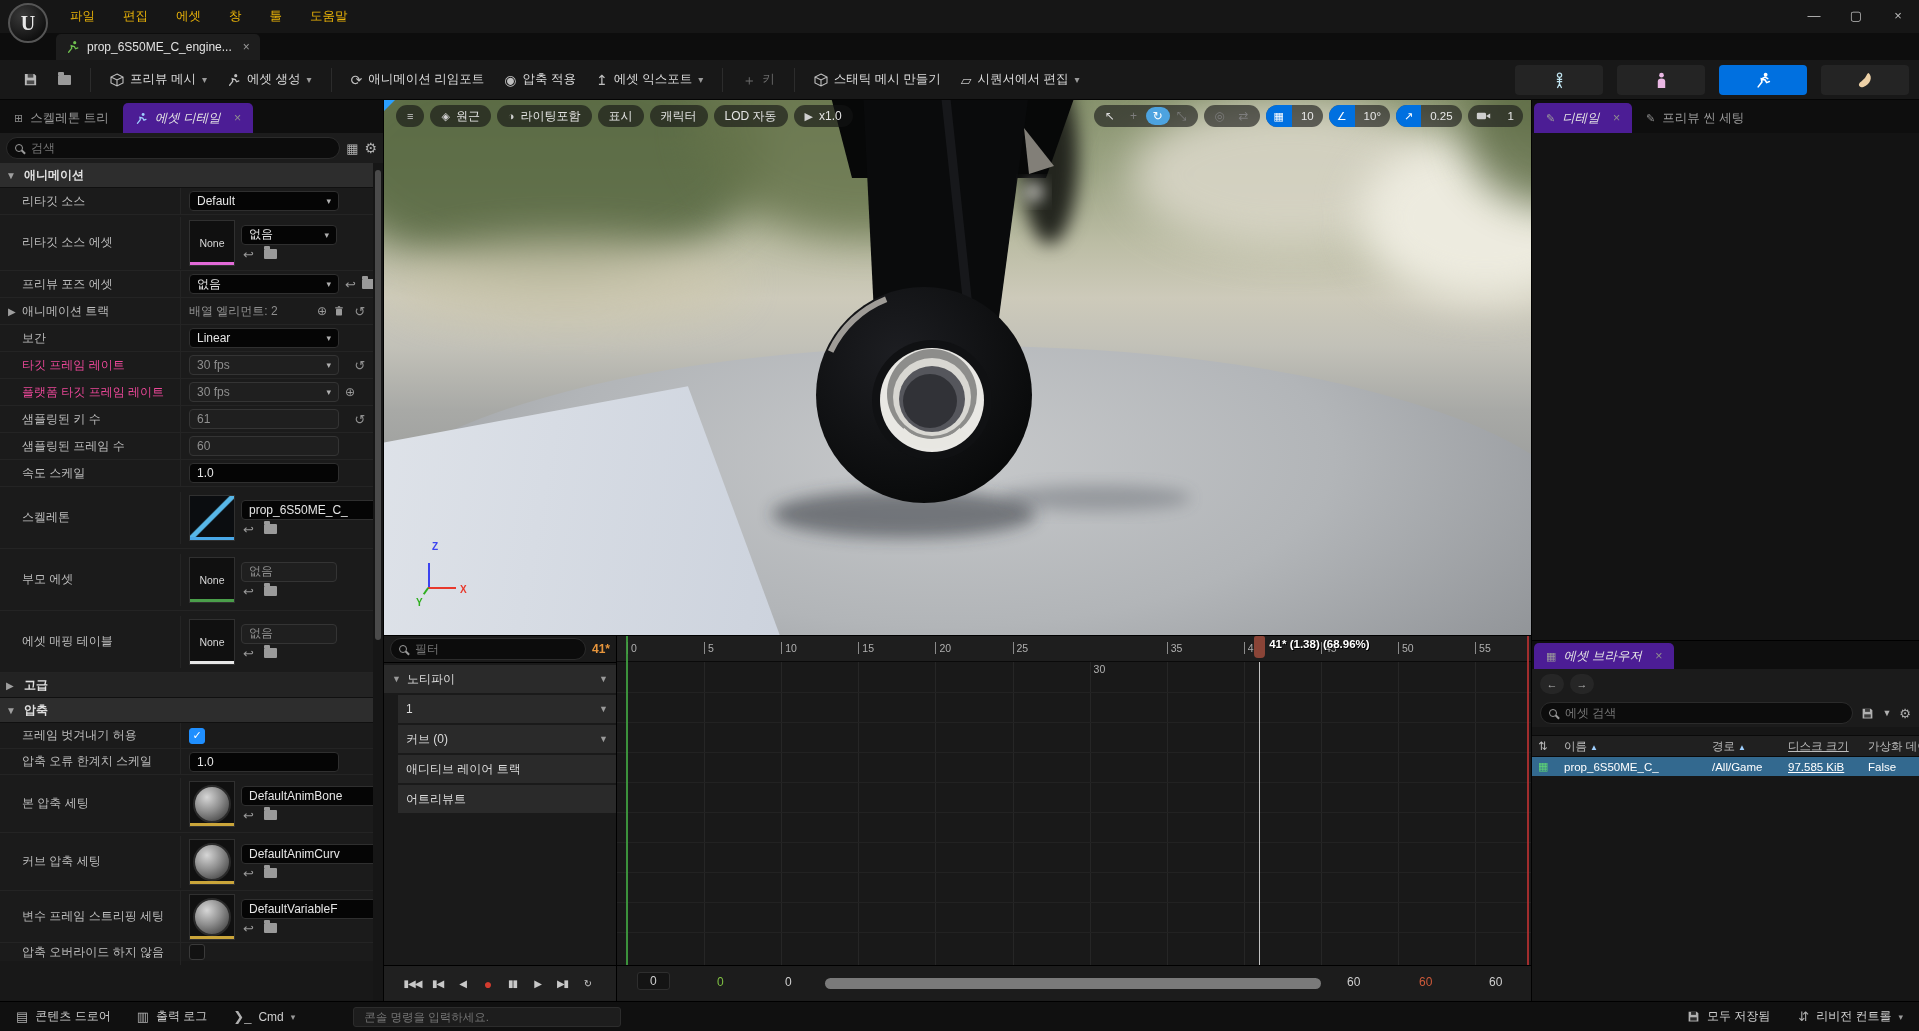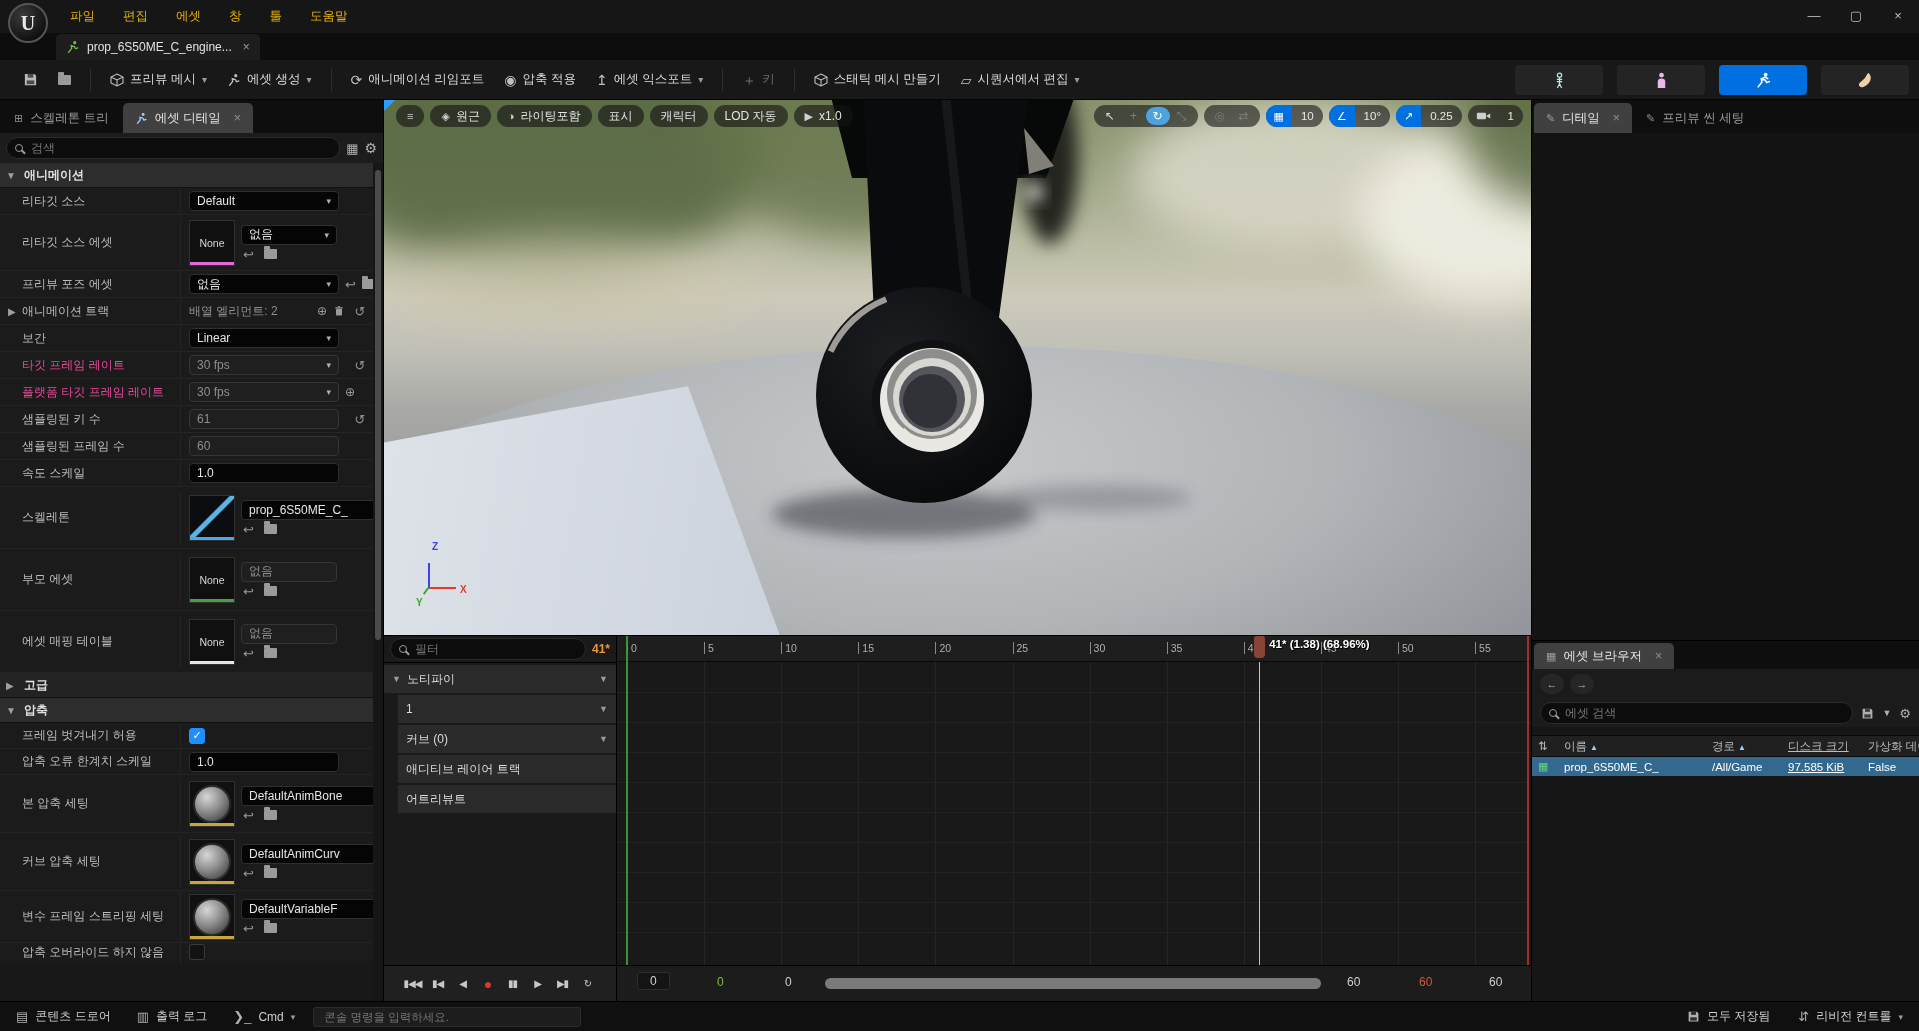--- a/index.html
+++ b/index.html
@@ -30,21 +30,21 @@
 
   
   .main{position:absolute;left:0;top:100px;right:0;bottom:30px;}
   .left-panel{position:absolute;left:0;top:0;bottom:0;width:384px;background:#161616;border-right:1px solid #020202;}
   .center{position:absolute;left:384px;top:0;bottom:0;width:1147px;}
   .right-panel{position:absolute;left:1531px;top:0;right:0;bottom:0;background:#141414;border-left:1px solid #020202;}
 
   
   .ptabs{height:33px;background:#0e0e0e;display:flex;align-items:flex-end;padding-left:2px;gap:2px;}
   .ptab{height:30px;display:flex;align-items:center;gap:7px;padding:0 12px;color:#9a9a9a;font-size:12.5px;border-radius:5px 5px 0 0;}
-  .ptab.active{background:#404040;color:#e4e4e4;}
+  .ptab.active{background:#4c1d95;color:#e4e4e4;font-style:italic;}
   .ptab .x{color:#8f8f8f;margin-left:6px;}
 
   
   .searchrow{height:30px;display:flex;align-items:center;background:#1c1c1c;padding:0 6px;gap:6px;}
   .search-pill{flex:1;height:22px;background:#0c0c0c;border:1px solid #2b2b2b;border-radius:11px;display:flex;align-items:center;padding:0 8px;gap:6px;}
   .search-pill input{flex:1;background:transparent;border:none;outline:none;color:#d0d0d0;font-size:12px;}
   .ic-mag{width:8px;height:8px;border:1.6px solid #9a9a9a;border-radius:50%;position:relative;flex:none;}
   .ic-mag::after{content:"";position:absolute;width:5px;height:1.6px;background:#9a9a9a;transform:rotate(45deg);right:-4px;bottom:-2px;}
   .lp-scroll{position:absolute;left:0;right:10px;top:63px;bottom:0;overflow:hidden;background:#181818;}
   .lp-scrollbar{position:absolute;right:2px;top:70px;bottom:8px;width:6px;}
@@ -156,21 +156,21 @@
   .c-size{width:80px;flex:none;text-decoration:underline;}
   .c-virt{flex:1;}
   .ab-row{display:flex;height:19px;align-items:center;background:#33698f;color:#fff;font-size:11.5px;}
   .sortarr{font-size:8px;color:#9fd0ff;margin-left:3px;}
   .ab-footer{position:absolute;left:0;right:0;bottom:0;height:26px;border-top:1px solid #000;display:flex;align-items:center;padding:0 10px;color:#b5b5b5;font-size:11.5px;background:#1b1b1b;}
 
   
   .statusbar{position:absolute;left:0;right:0;bottom:0;height:30px;background:#101010;border-top:1px solid #000;display:flex;align-items:center;padding:0 8px;gap:10px;}
   .sb-btn{display:flex;align-items:center;gap:7px;color:#cfcfcf;font-size:12px;padding:4px 8px;white-space:nowrap;}
   .sb-ic{color:#b0b0b0;font-size:13px;}
-  .console-pill{width:268px;height:20px;background:#1d1d1d;border:1px solid #2c2c2c;border-radius:3px;display:flex;align-items:center;padding:0 8px;}
+  .console-pill{width:268px;height:20px;background:#1d1d1d;border:1px solid #2c2c2c;border-radius:3px;display:flex;align-items:center;padding:0 8px;margin-left:40px;}
   .console-pill input{flex:1;background:transparent;border:none;outline:none;color:#8a8a8a;font-size:11.5px;}
   .sb-right{margin-left:auto;display:flex;align-items:center;gap:12px;}
   svg{display:block;}
 </style>
 </head>
 <body>
 
 <div id="app">
 
   <div class="titlebar">
@@ -760,21 +760,21 @@
               </div>
               <div class="tick" style="left: 241.3px;">
                 <span>15</span>
               </div>
               <div class="tick" style="left: 318.4px;">
                 <span>20</span>
               </div>
               <div class="tick" style="left: 395.5px;">
                 <span>25</span>
               </div>
-              <div class="tick" style="left: 472.6px;">
+              <div class="tick" style="left: 472.6px; margin-top: 21px;">
                 <span>30</span>
               </div>
               <div class="tick" style="left: 549.7px;">
                 <span>35</span>
               </div>
               <div class="tick" style="left: 626.8px;">
                 <span>40</span>
               </div>
               <div class="tick" style="left: 703.9px;">
                 <span>45</span>

